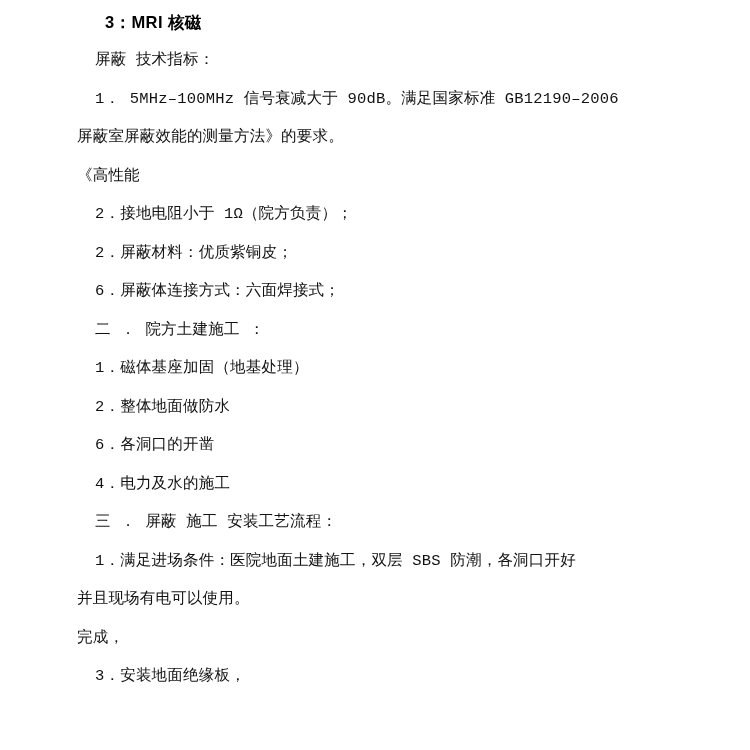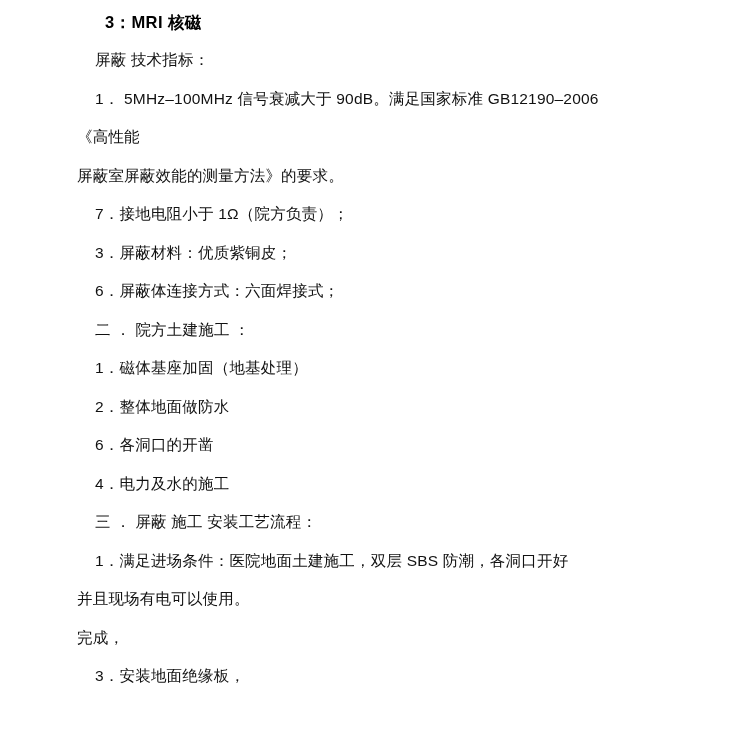--- a/index.html
+++ b/index.html
@@ -28,42 +28,43 @@
     margin: 4px 0 14px 10px;
     color: #000;
   }
   .line {
     font-size: 15.5px;
     line-height: 1.55;
     margin: 0 0 14.5px 0;
     color: #111;
     white-space: pre-wrap;
     letter-spacing: 0.2px;
+    font-family: Liberation Mono, monospace;
   }
   .line.indent {
     text-indent: 0;
   }
   
   .cont {
     margin-left: -18px;
   }
 </style>
 </head>
 <body>
 
 <div class="page">
 
   <div class="doc-title">3：MRI 核磁</div>
 
   <div class="line indent">屏蔽 技术指标：</div>
   <div class="line">1． 5MHz–100MHz 信号衰减大于 90dB。满足国家标准 GB12190–2006</div>
+  <div class="line cont">屏蔽室屏蔽效能的测量方法》的要求。</div>
   <div class="line cont">《高性能</div>
-  <div class="line cont">屏蔽室屏蔽效能的测量方法》的要求。</div>
-  <div class="line">7．接地电阻小于 1Ω（院方负责）；</div>
-  <div class="line">3．屏蔽材料：优质紫铜皮；</div>
+  <div class="line">2．接地电阻小于 1Ω（院方负责）；</div>
+  <div class="line">2．屏蔽材料：优质紫铜皮；</div>
   <div class="line">6．屏蔽体连接方式：六面焊接式；</div>
   <div class="line">二 ． 院方土建施工 ：</div>
   <div class="line">1．磁体基座加固（地基处理）</div>
   <div class="line">2．整体地面做防水</div>
   <div class="line">6．各洞口的开凿</div>
   <div class="line">4．电力及水的施工</div>
   <div class="line">三 ． 屏蔽 施工 安装工艺流程：</div>
   <div class="line">1．满足进场条件：医院地面土建施工，双层 SBS 防潮，各洞口开好</div>
   <div class="line cont">并且现场有电可以使用。</div>
   <div class="line cont">完成，</div>

